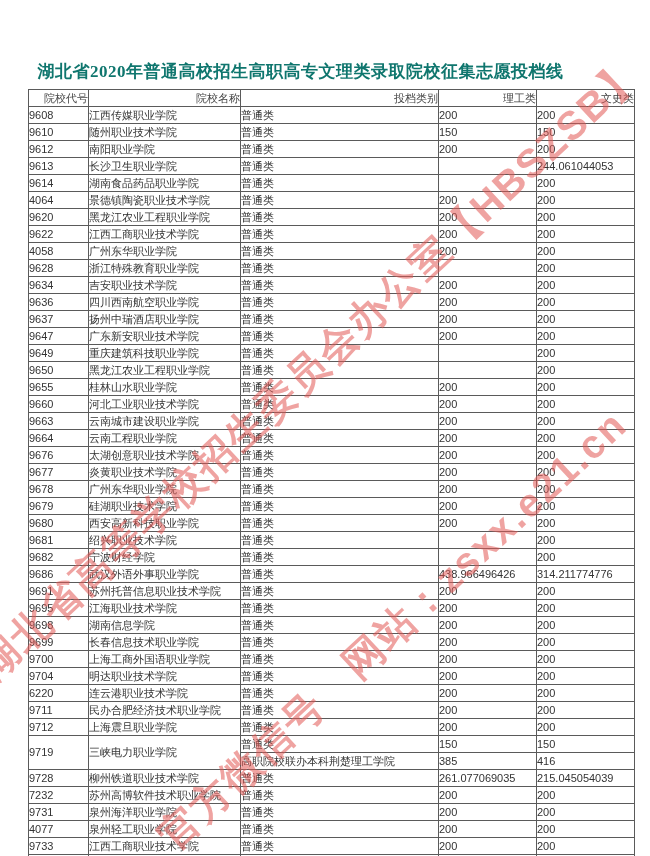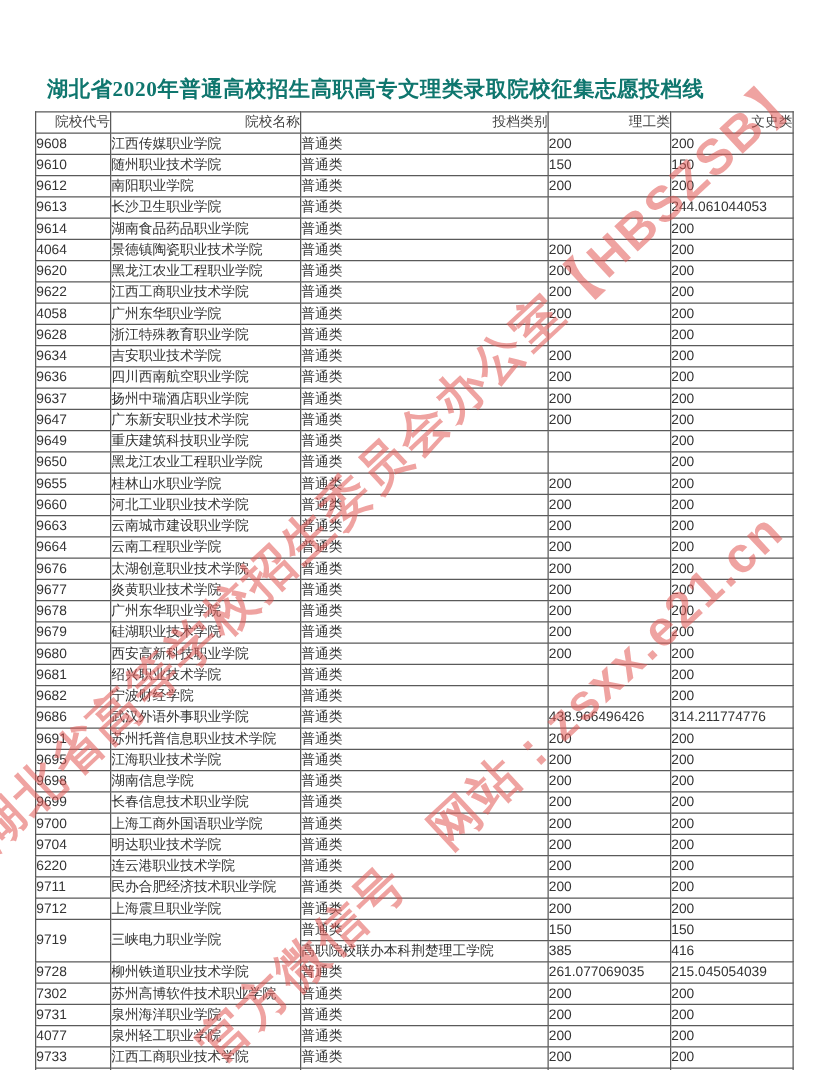--- a/index.html
+++ b/index.html
@@ -335,21 +335,21 @@
         <td class="c-num">416</td>
       </tr>
       <tr>
         <td class="c-code">9728</td>
         <td class="c-name">柳州铁道职业技术学院</td>
         <td class="c-cat">普通类</td>
         <td class="c-num">261.077069035</td>
         <td class="c-num">215.045054039</td>
       </tr>
       <tr>
-        <td class="c-code">7302</td>
+        <td class="c-code">7232</td>
         <td class="c-name">苏州高博软件技术职业学院</td>
         <td class="c-cat">普通类</td>
         <td class="c-num">200</td>
         <td class="c-num">200</td>
       </tr>
       <tr>
         <td class="c-code">9731</td>
         <td class="c-name">泉州海洋职业学院</td>
         <td class="c-cat">普通类</td>
         <td class="c-num">200</td>

